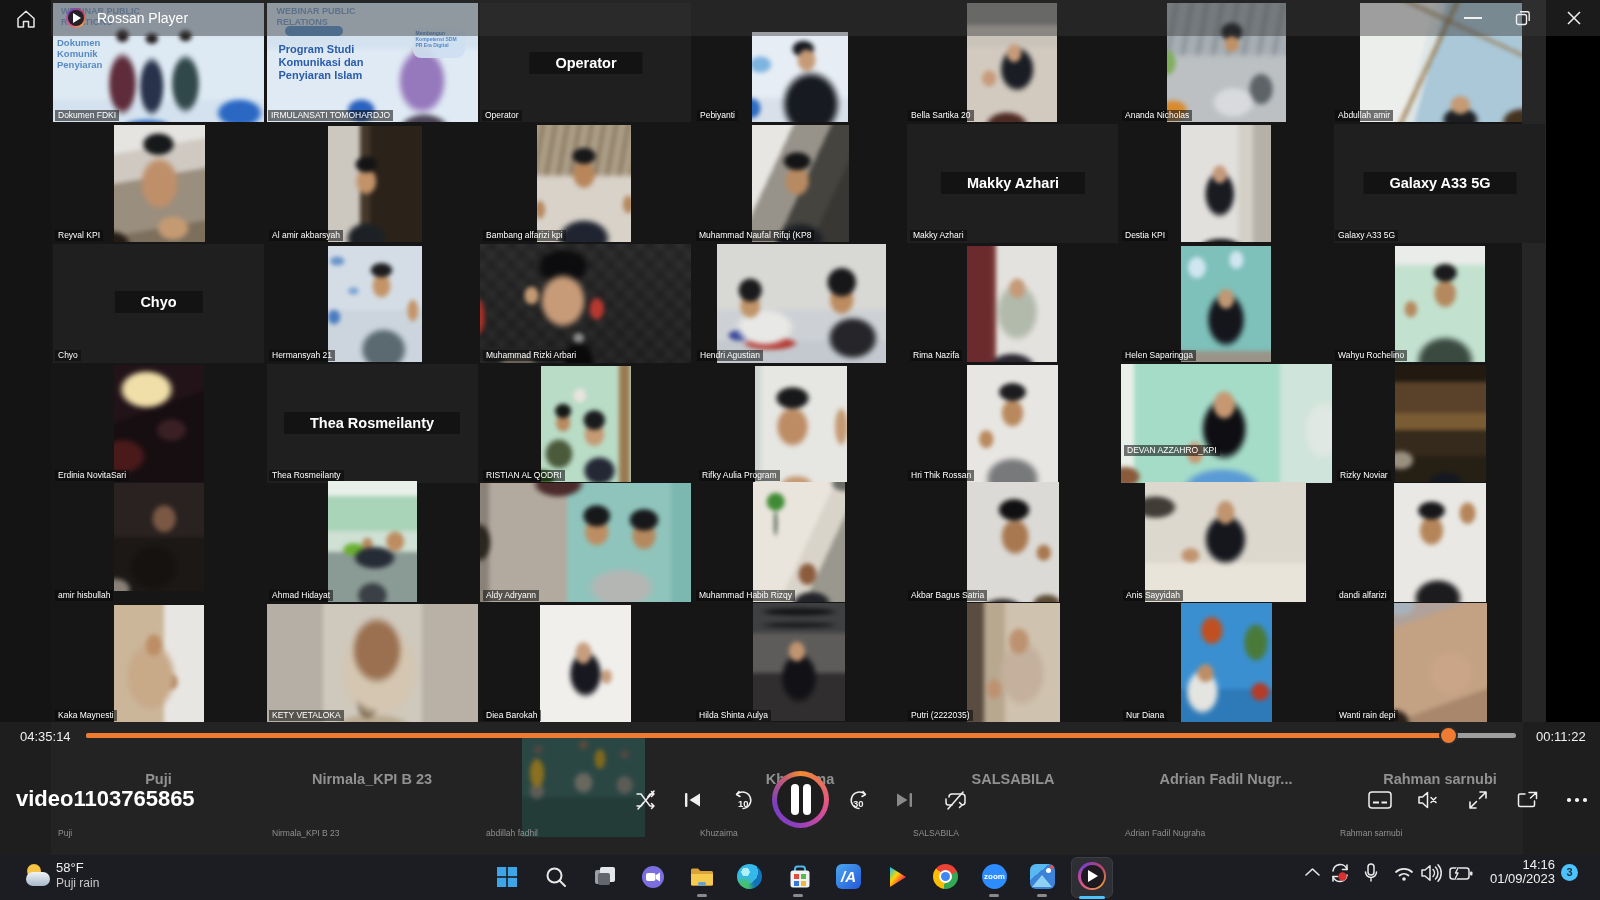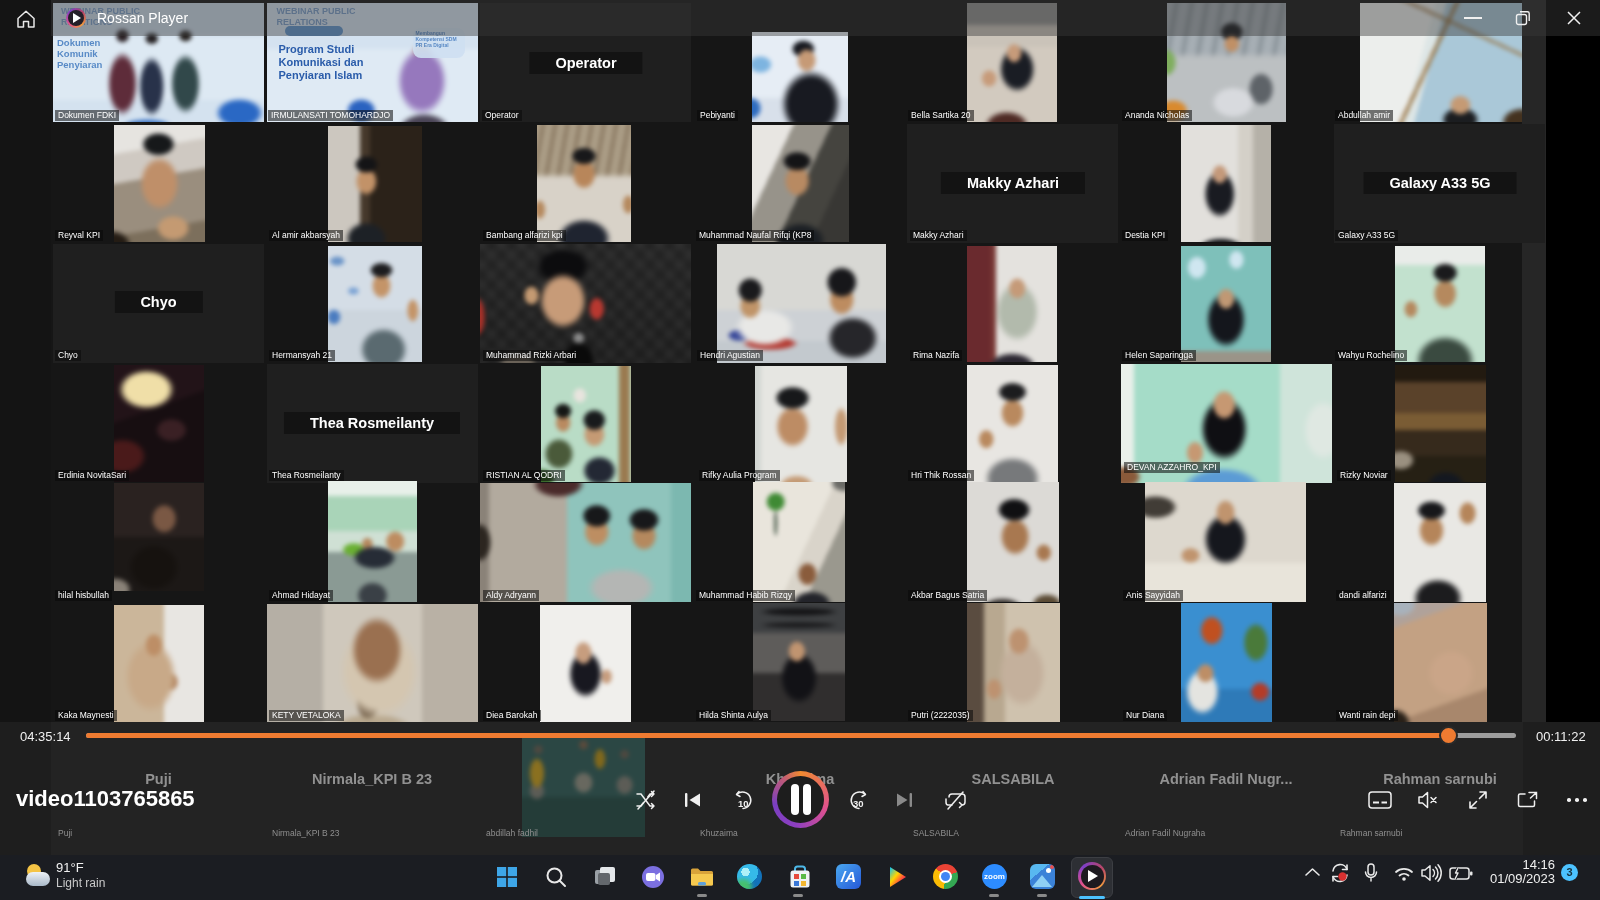--- a/index.html
+++ b/index.html
@@ -165,23 +165,23 @@
 <div class="lbl" style="left:483px;top:350px">Muhammad Rizki Arbari</div>
 <div class="lbl" style="left:697px;top:350px">Hendri Agustian</div>
 <div class="lbl" style="left:910px;top:350px">Rima Nazifa</div>
 <div class="lbl" style="left:1122px;top:350px">Helen Saparingga</div>
 <div class="lbl" style="left:1335px;top:350px">Wahyu Rochelino</div>
 <div class="lbl" style="left:55px;top:470px">Erdinia NovitaSari</div>
 <div class="lbl" style="left:269px;top:470px">Thea Rosmeilanty</div>
 <div class="lbl" style="left:483px;top:470px">RISTIAN AL QODRI</div>
 <div class="lbl" style="left:699px;top:470px">Rifky Aulia Program</div>
 <div class="lbl" style="left:908px;top:470px">Hri Thik Rossan</div>
-<div class="lbl" style="left:1124px;top:462px">DEVAN AZZAHRO_KPI</div>
+<div class="lbl" style="left:1124px;top:445px">DEVAN AZZAHRO_KPI</div>
 <div class="lbl" style="left:1337px;top:470px">Rizky Noviar</div>
-<div class="lbl" style="left:55px;top:590px">hilal  hisbullah</div>
+<div class="lbl" style="left:55px;top:590px">amir  hisbullah</div>
 <div class="lbl" style="left:269px;top:590px">Ahmad Hidayat</div>
 <div class="lbl" style="left:483px;top:590px">Aldy Adryann</div>
 <div class="lbl" style="left:696px;top:590px">Muhammad Habib Rizqy</div>
 <div class="lbl" style="left:908px;top:590px">Akbar Bagus Satria</div>
 <div class="lbl" style="left:1123px;top:590px">Anis Sayyidah</div>
 <div class="lbl" style="left:1336px;top:590px">dandi alfarizi</div>
 <div class="lbl" style="left:55px;top:710px">Kaka Maynesti</div>
 <div class="lbl" style="left:269px;top:710px">KETY VETALOKA</div>
 <div class="lbl" style="left:483px;top:710px">Diea Barokah</div>
 <div class="lbl" style="left:696px;top:710px">Hilda Shinta Aulya</div>
@@ -283,22 +283,22 @@
 <div class="ab" style="left:1567px;top:798px;width:22px;height:4px">
 <div class="ab" style="left:0;width:3.6px;height:3.6px;border-radius:50%;background:#f0f0f0"></div>
 <div class="ab" style="left:8px;width:3.6px;height:3.6px;border-radius:50%;background:#f0f0f0"></div>
 <div class="ab" style="left:16px;width:3.6px;height:3.6px;border-radius:50%;background:#f0f0f0"></div>
   </div>
 <div class="ab" style="left:0;top:855px;width:1600px;height:45px;background:#1b1d22"></div>
 <div class="ab" style="left:26px;top:863px;width:26px;height:26px">
 <div class="ab" style="left:1px;top:1px;width:14px;height:14px;border-radius:50%;background:#f5c445"></div>
 <div class="ab" style="left:0px;top:9px;width:24px;height:14px;border-radius:8px;background:linear-gradient(180deg,#eef2f6,#a8b8c8)"></div>
   </div>
-<div class="ab" style="left:56px;top:860px;font-size:13px;color:#f0f0f0">91°F</div>
-<div class="ab" style="left:56px;top:876px;font-size:12px;color:#c9c9c9">Light rain</div>
+<div class="ab" style="left:56px;top:860px;font-size:13px;color:#f0f0f0">58°F</div>
+<div class="ab" style="left:56px;top:876px;font-size:12px;color:#c9c9c9">Puji rain</div>
 <div class="ab" style="left:494px;top:864px;width:26px;height:26px">
     <svg width="26" height="26" viewBox="0 0 26 26">
 <rect x="3" y="3" width="9.2" height="9.2" fill="#3ea6e8"></rect>
       <rect x="13.8" y="3" width="9.2" height="9.2" fill="#3ea6e8"></rect>
 <rect x="3" y="13.8" width="9.2" height="9.2" fill="#3ea6e8"></rect>
       <rect x="13.8" y="13.8" width="9.2" height="9.2" fill="#3ea6e8"></rect>
     </svg>
   </div>
 <div class="ab" style="left:543px;top:864px;width:26px;height:26px">
     <svg width="26" height="26" viewBox="0 0 26 26">

